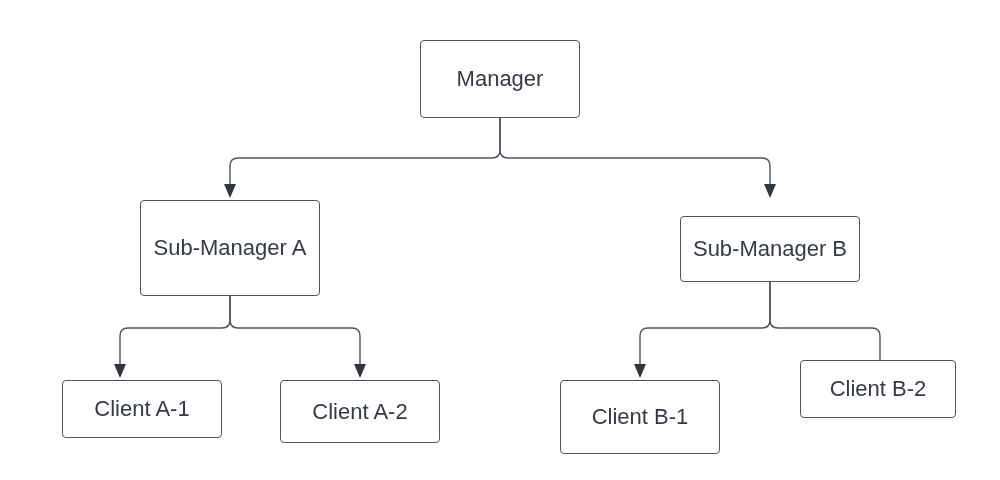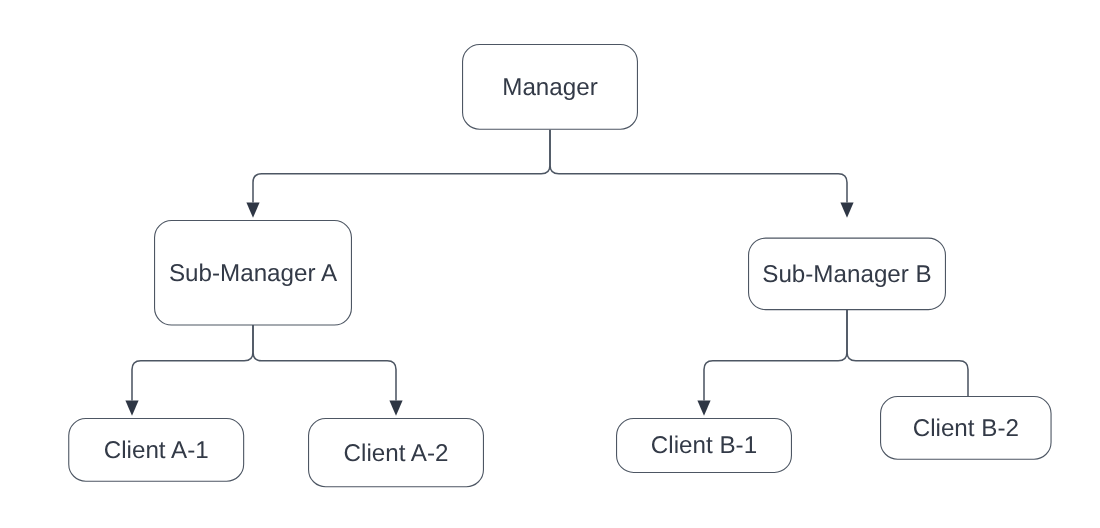--- a/index.html
+++ b/index.html
@@ -30,37 +30,37 @@
   }
   .arrow {
     fill: var(--arrow, #2e3644);
     stroke: none;
   }
   .node {
     position: absolute;
     box-sizing: border-box;
     background: var(--node-fill, #ffffff);
     border: 1.4px solid var(--node-border, #4d5663);
-    border-radius: 16px;
+    border-radius: 4px;
     display: flex;
     align-items: center;
     justify-content: center;
   }
   .node .label {
     color: var(--text, #333a47);
     font-size: 22px;
     line-height: 1;
     white-space: nowrap;
   }
   .n-manager  { left: 420px; top:  40px; width: 160px; height: 78px; }
   .n-sub-a    { left: 140px; top: 200px; width: 180px; height: 96px; }
   .n-sub-b    { left: 680px; top: 216px; width: 180px; height: 66px; }
   .n-client-a1{ left:  40px; top: 380px; width: 160px; height: 58px; margin-left: 22px; }
   .n-client-a2{ left: 280px; top: 380px; width: 160px; height: 63px; }
-  .n-client-b1{ left: 560px; top: 380px; width: 160px; height: 50px; }
+  .n-client-b1{ left: 560px; top: 380px; width: 160px; height: 74px; }
   .n-client-b2{ left: 800px; top: 360px; width: 156px; height: 58px; }
 </style>
 </head>
 <body>
 
 <div class="canvas">
 
   <svg class="edges" viewBox="0 0 1000 480" aria-hidden="true">
     <g>
       <path class="edge" d="M 500 118 L 500 150 Q 500 158 492 158 L 238 158 Q 230 158 230 166 L 230 184"></path>

